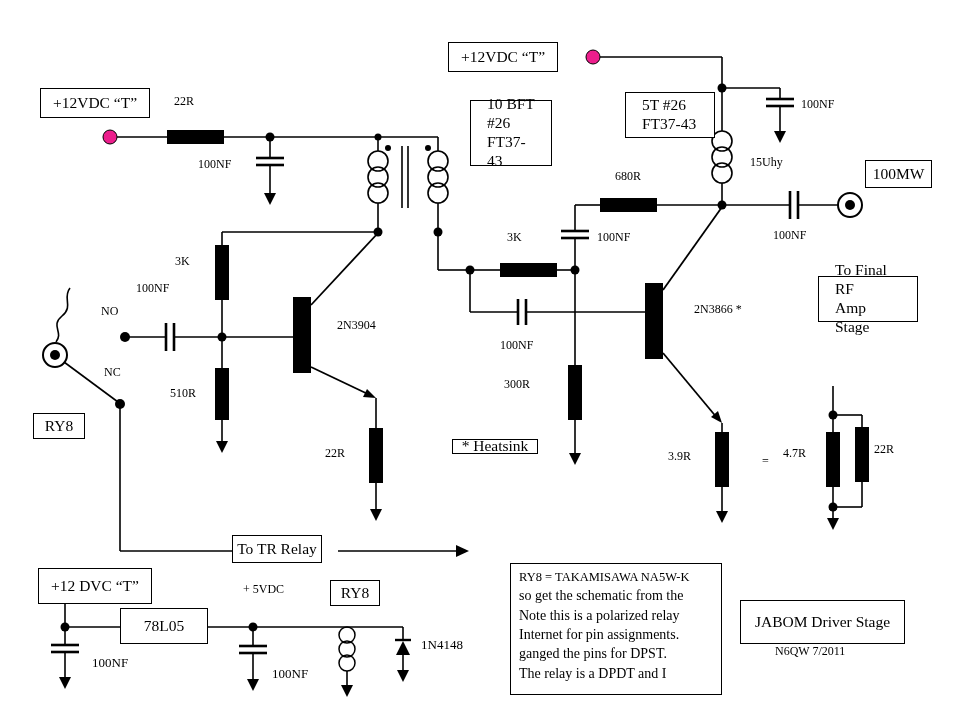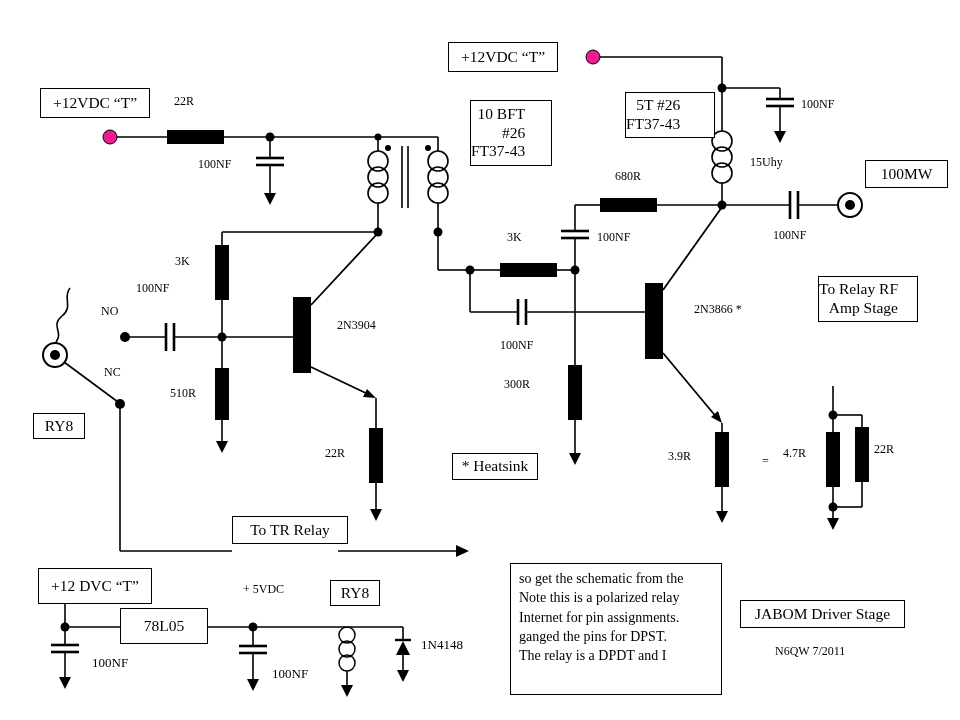--- a/index.html
+++ b/index.html
@@ -4,21 +4,21 @@
 <style>
   html,body{margin:0;padding:0;background:#fff;}
   .stage{position:relative;width:960px;height:720px;background:#ffffff;overflow:hidden;
          font-family:"Liberation Serif","DejaVu Serif",serif;color:#000;}
   .layer{position:absolute;left:0;top:0;}
   .lbl{position:absolute;font-size:12px;white-space:pre;line-height:1.1;}
   .lbl.sm{font-size:13px;}
   .bx{position:absolute;border:1.5px solid #000;background:#fff;box-sizing:border-box;
       display:flex;align-items:center;justify-content:center;text-align:left;
       font-size:15.5px;line-height:1.22;white-space:pre-line;}
-  .bx.left{justify-content:flex-start;text-align:right;padding:2px 0;}
+  .bx.left{justify-content:flex-start;text-align:left;padding:2px 16px;}
   .note{position:absolute;border:1.5px solid #000;background:#fff;box-sizing:border-box;
         padding:5px 8px;font-size:14px;line-height:1.38;}
   .note .h{font-size:12.5px;}
 </style>
 </head>
 <body>
 
 <div class="stage">
 
   <svg class="layer" width="960" height="720" viewBox="0 0 960 720">
@@ -257,32 +257,33 @@
     </g>
   </svg>
 
   <div class="bx" style="left:40px;top:88px;width:110px;height:30px">+12VDC “T”</div>
   <div class="bx" style="left:448px;top:42px;width:110px;height:30px">+12VDC “T”</div>
   <div class="bx left" style="left:470px;top:100px;width:82px;height:66px">10 BFT
 #26
 FT37-43</div>
   <div class="bx left" style="left:625px;top:92px;width:90px;height:46px">5T #26
 FT37-43</div>
-  <div class="bx" style="left:865px;top:160px;width:83px;height:28px">100MW</div>
-  <div class="bx left" style="left:818px;top:276px;width:100px;height:46px">To Relay RF
+  <div class="bx" style="left:865px;top:160px;width:67px;height:28px">100MW</div>
+  <div class="bx left" style="left:818px;top:276px;width:100px;height:46px">To Final RF
 Amp Stage</div>
   <div class="bx" style="left:33px;top:413px;width:52px;height:26px">RY8</div>
-  <div class="bx" style="left:452px;top:453px;width:86px;height:27px">* Heatsink</div>
-  <div class="bx" style="left:232px;top:516px;width:116px;height:28px">To TR Relay</div>
+  <div class="bx" style="left:452px;top:439px;width:86px;height:15px">* Heatsink</div>
+  <div class="bx" style="left:232px;top:535px;width:90px;height:28px">To TR Relay</div>
   <div class="bx" style="left:38px;top:568px;width:114px;height:36px">+12 DVC “T”</div>
   <div class="bx" style="left:330px;top:580px;width:50px;height:26px">RY8</div>
   <div class="bx" style="left:120px;top:608px;width:88px;height:36px">78L05</div>
-  <div class="bx" style="left:740px;top:600px;width:165px;height:28px">JABOM Driver  Stage</div>
+  <div class="bx" style="left:740px;top:600px;width:165px;height:44px">JABOM Driver  Stage</div>
 
   <div class="note" style="left:510px;top:563px;width:212px;height:132px">
+    <div class="h">RY8 = TAKAMISAWA NA5W-K</div>
     <div>so get the schematic from the</div>
     <div>Note this is a polarized relay</div>
     <div>Internet for pin assignments.</div>
     <div>ganged the pins for DPST.</div>
     <div>The relay is a DPDT and I</div>
   </div>
 
   <div class="lbl" style="left:174px;top:95px">22R</div>
   <div class="lbl" style="left:198px;top:158px">100NF</div>
   <div class="lbl" style="left:801px;top:98px">100NF</div>

